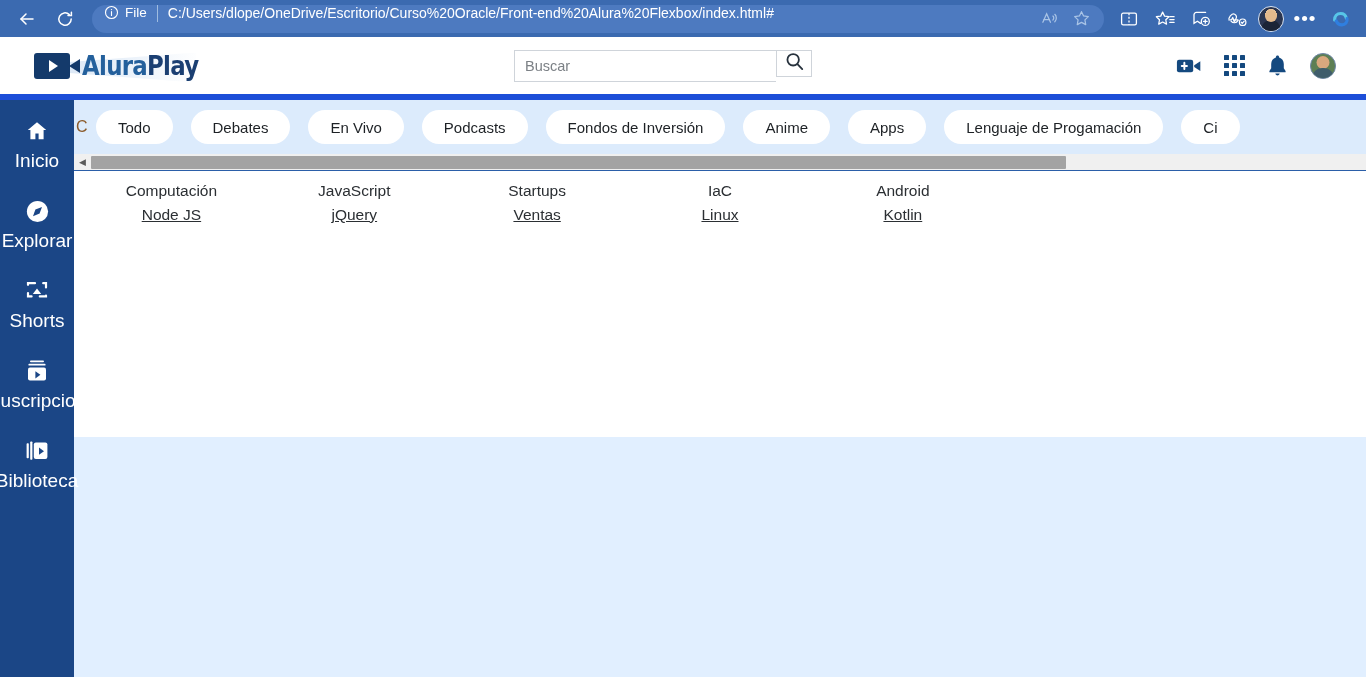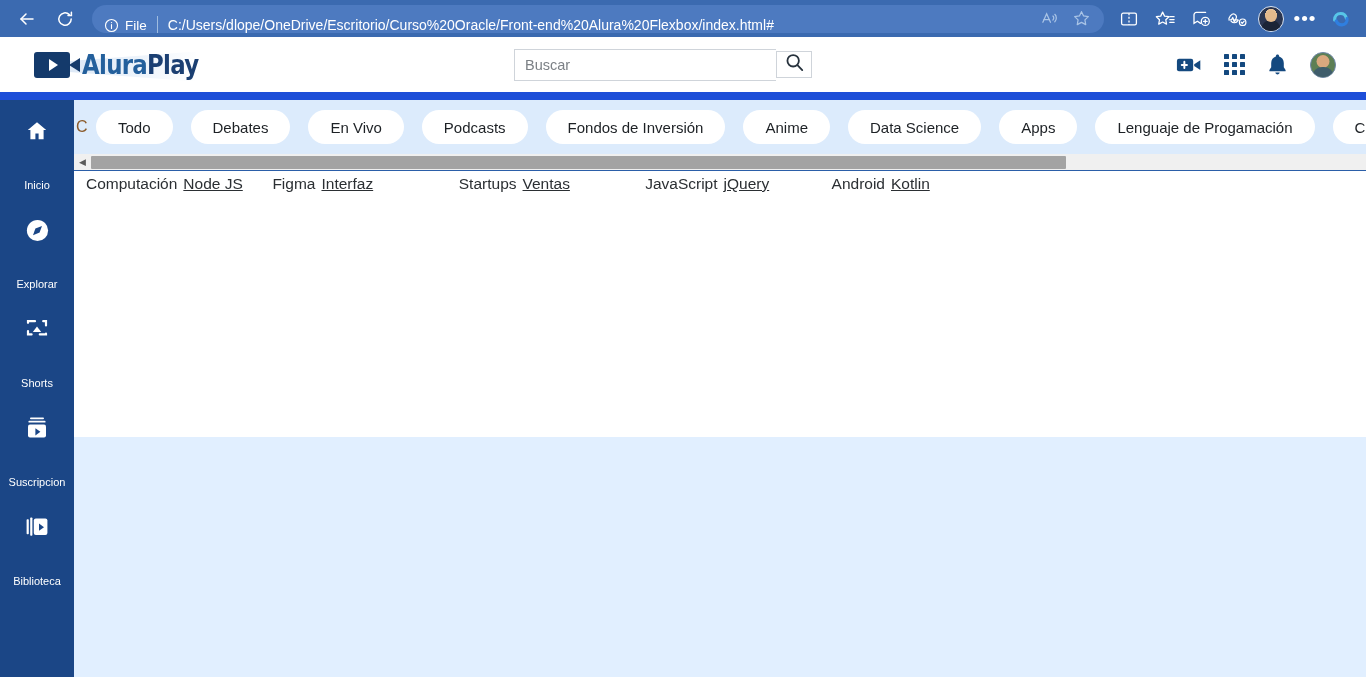--- a/index.html
+++ b/index.html
@@ -26,21 +26,21 @@
     flex: none;
   }
   .nav-btn svg { display: block; }
 
   .addr-pill {
     flex: 1 1 auto;
     height: 28px;
     background: #4d7ac0;
     border-radius: 14px;
     display: flex;
-    align-items: flex-end;
+    align-items: flex-start;
     padding: 0 8px 0 12px;
     margin: 0 6px;
     min-width: 0;
   }
   .addr-info { flex: none; display:flex; align-items:center; }
   .addr-file {
     color: #ffffff;
     font-size: 13.5px;
     margin-left: 6px;
     flex: none;
@@ -94,21 +94,21 @@
     z-index: 2;
   }
   .dots-btn { color: #fff; font-size: 19px; letter-spacing: 1px; line-height: 1; }
 
   
   .page { height: 640px; background: #fff; position: relative; }
 
   .site-header {
     height: 63px;
     background: #ffffff;
-    border-bottom: 8px solid #1d4ed8;
+    border-bottom: 6px solid #1d4ed8;
     display: flex;
     align-items: center;
     position: relative;
     z-index: 5;
   }
   .logo {
     display: flex; align-items: center;
     margin-left: 34px;
     position: relative;
   }
@@ -155,21 +155,21 @@
     transform: scaleX(0.88);
     transform-origin: left center;
   }
   .logo-alura { color: #24609c; }
   .logo-play  { color: #1b3f72; }
 
   .search-wrap {
     position: absolute;
     left: 514px;
     display: flex;
-    align-items: center;
+    align-items: flex-start;
     height: 32px;
   }
   .search-input {
     width: 262px;
     height: 32px;
     border: 1px solid #cfd4da;
     border-right: none;
     padding: 0 10px;
     font-size: 14.5px;
     color: #30343a;
@@ -228,23 +228,22 @@
   .side-item {
     display: flex;
     flex-direction: column;
     align-items: center;
     gap: 6px;
     margin-bottom: 26px;
     cursor: pointer;
   }
   .side-label {
     color: #ffffff;
-    font-size: 11px;
+    font-size: 19px;
     white-space: nowrap;
-    margin-top: 29px;
   }
   .side-icon { height: 26px; display: flex; align-items: center; justify-content: center; }
 
   .content {
     flex: 1 1 auto;
     position: relative;
     background: #ffffff;
   }
 
   
@@ -305,21 +304,21 @@
 
   
   .cats {
     display: grid;
     grid-template-columns: repeat(7, 1fr);
     padding: 0 6px;
     margin-top: 4px;
   }
   .cat-col {
     display: flex;
-    flex-direction: row;
+    flex-direction: column;
     align-items: center;
     gap: 6px;
     overflow: hidden;
   }
   .cat-top {
     font-size: 15px;
     color: #2b2f33;
     height: 10px;
     overflow: hidden;
     line-height: 19px;
@@ -546,21 +545,20 @@
     <div class="content">
 
       <div class="chips-strip">
         <span class="clipped-letter">C</span>
         <div class="chip">Todo</div>
         <div class="chip">Debates</div>
         <div class="chip">En Vivo</div>
         <div class="chip">Podcasts</div>
         <div class="chip">Fondos de Inversión</div>
         <div class="chip">Anime</div>
-        <div class="chip">Data Science</div>
         <div class="chip">Apps</div>
         <div class="chip">Lenguaje de Progamación</div>
         <div class="chip">Ci</div>
 
       </div>
 
       <div class="hscroll">
         <span class="hscroll-arrow">◀</span>
         <span class="hscroll-track">
           <span class="hscroll-thumb"></span>
@@ -568,32 +566,32 @@
       </div>
 
       <div class="cats">
         <div class="cat-col">
           <div class="cat-top"></div>
           <div class="cat-mid">Computación</div>
           <div class="cat-bot">Node JS</div>
         </div>
         <div class="cat-col">
           <div class="cat-top"></div>
-          <div class="cat-mid">Figma</div>
-          <div class="cat-bot">Interfaz</div>
+          <div class="cat-mid">JavaScript</div>
+          <div class="cat-bot">jQuery</div>
         </div>
         <div class="cat-col">
           <div class="cat-top"></div>
           <div class="cat-mid">Startups</div>
           <div class="cat-bot">Ventas</div>
         </div>
         <div class="cat-col">
           <div class="cat-top"></div>
-          <div class="cat-mid">JavaScript</div>
-          <div class="cat-bot">jQuery</div>
+          <div class="cat-mid">IaC</div>
+          <div class="cat-bot">Linux</div>
         </div>
         <div class="cat-col">
           <div class="cat-top"></div>
           <div class="cat-mid">Android</div>
           <div class="cat-bot">Kotlin</div>
         </div>
       </div>
 
       <div class="blue-panel"></div>
     </div>

